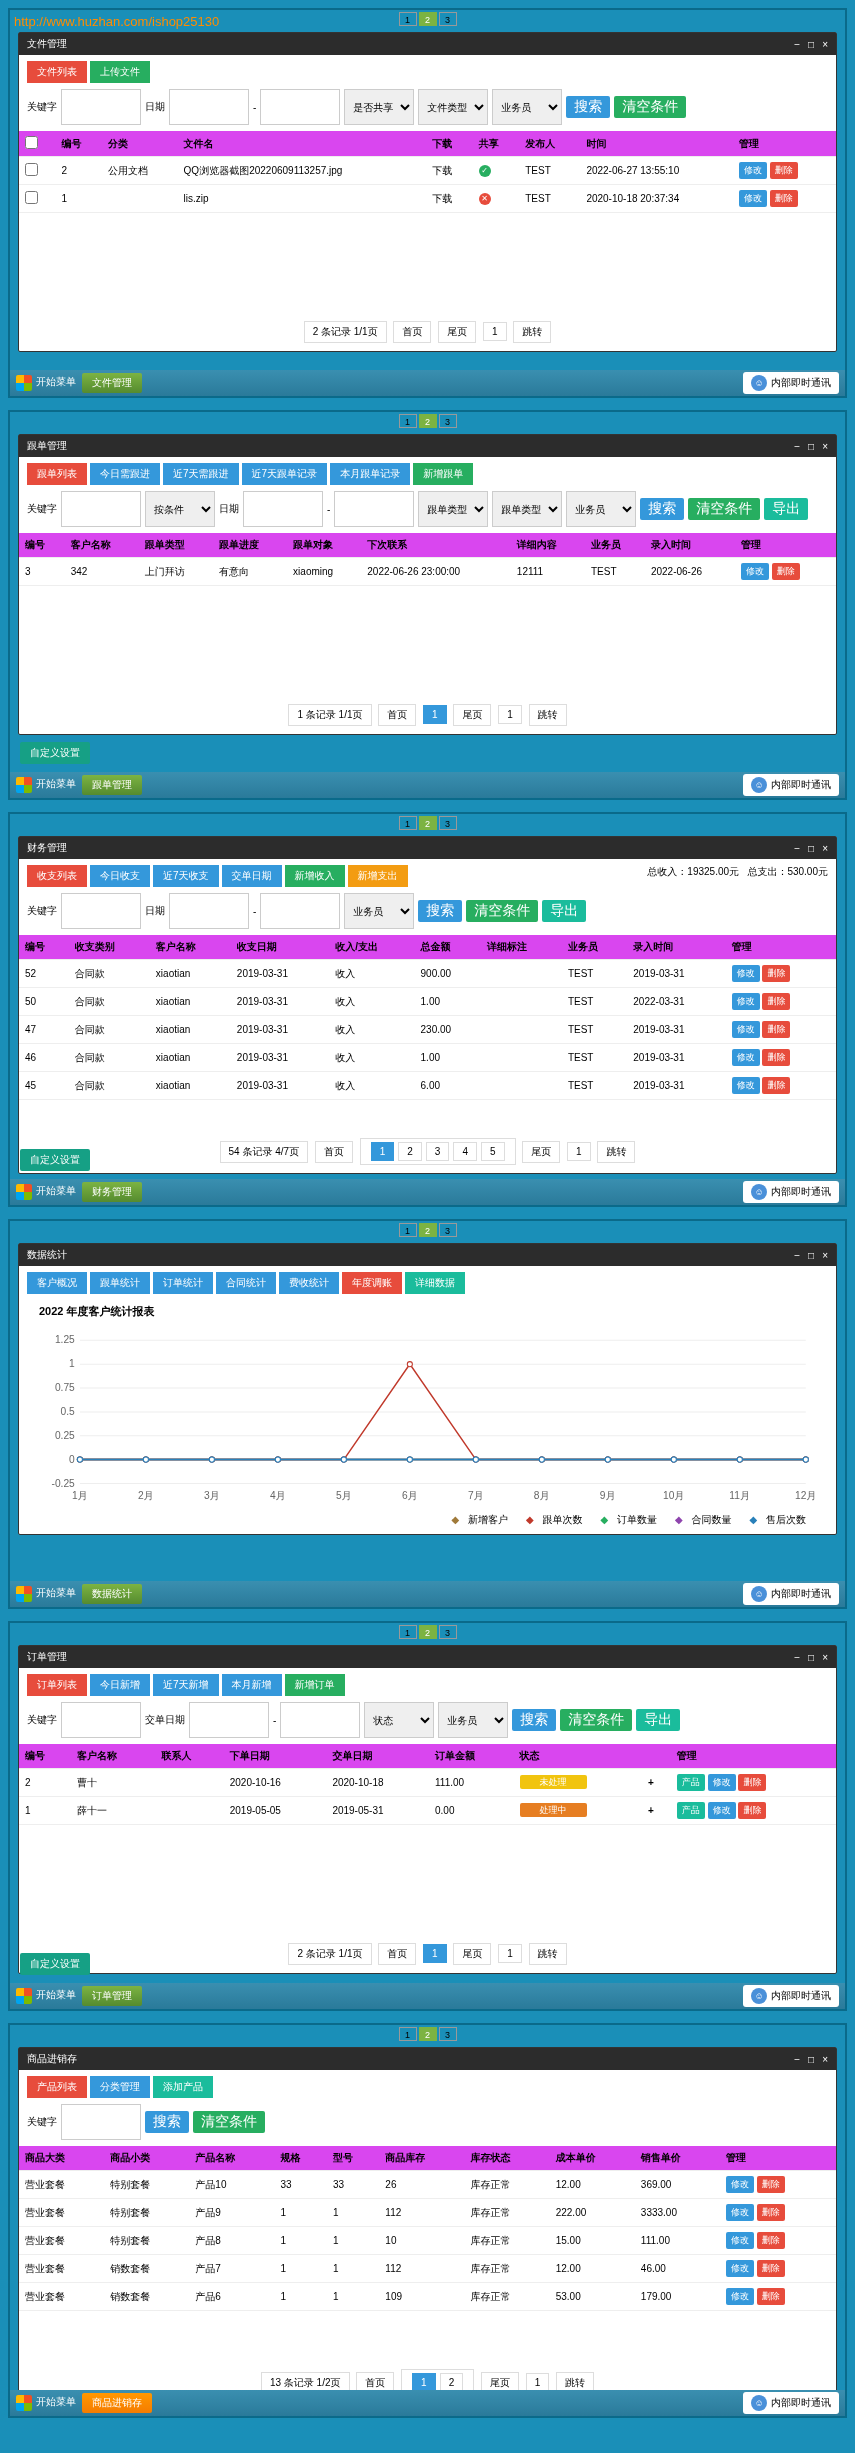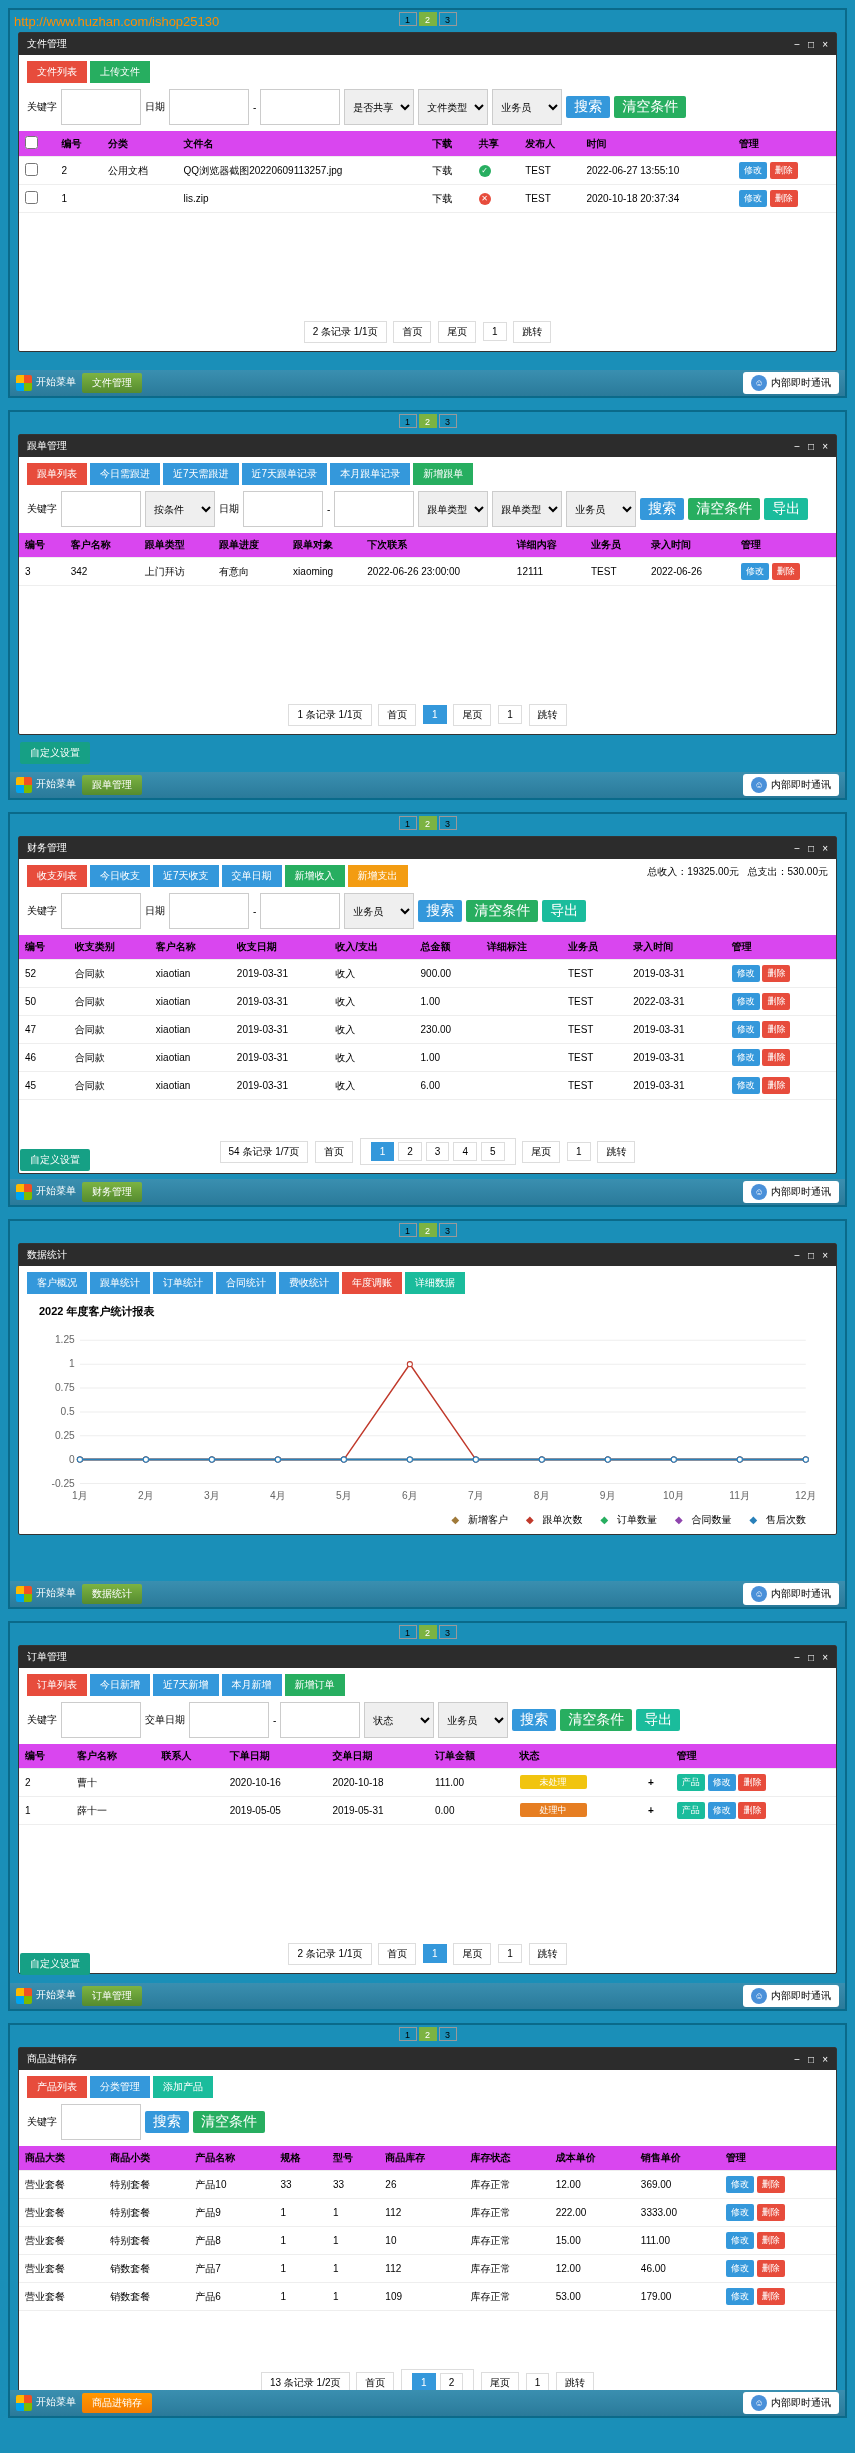--- a/index.html
+++ b/index.html
@@ -339,21 +339,21 @@
             <td>6.00</td>
             <td></td>
             <td>TEST</td>
             <td>2019-03-31</td>
             <td><button class="btn blue sm">修改</button> <button class="btn red sm">删除</button></td>
           </tr>
         </tbody>
       </table>
     <div style="height:30px"></div>
     <div class="pagination">
-      <span>54 条记录 1/7页</span>
+      <span>54 条记录 4/7页</span>
       <a>首页</a>
       <span id="s3-pages"><span class="active">1</span><span class="">2</span><span class="">3</span><span class="">4</span><span class="">5</span></span>
       <a>尾页</a>
       <a>1</a>
       <a>跳转</a>
     </div>
   </div>
   <div class="custom-btn">自定义设置</div>
   <div class="taskbar">
       <div class="taskbar-left">

